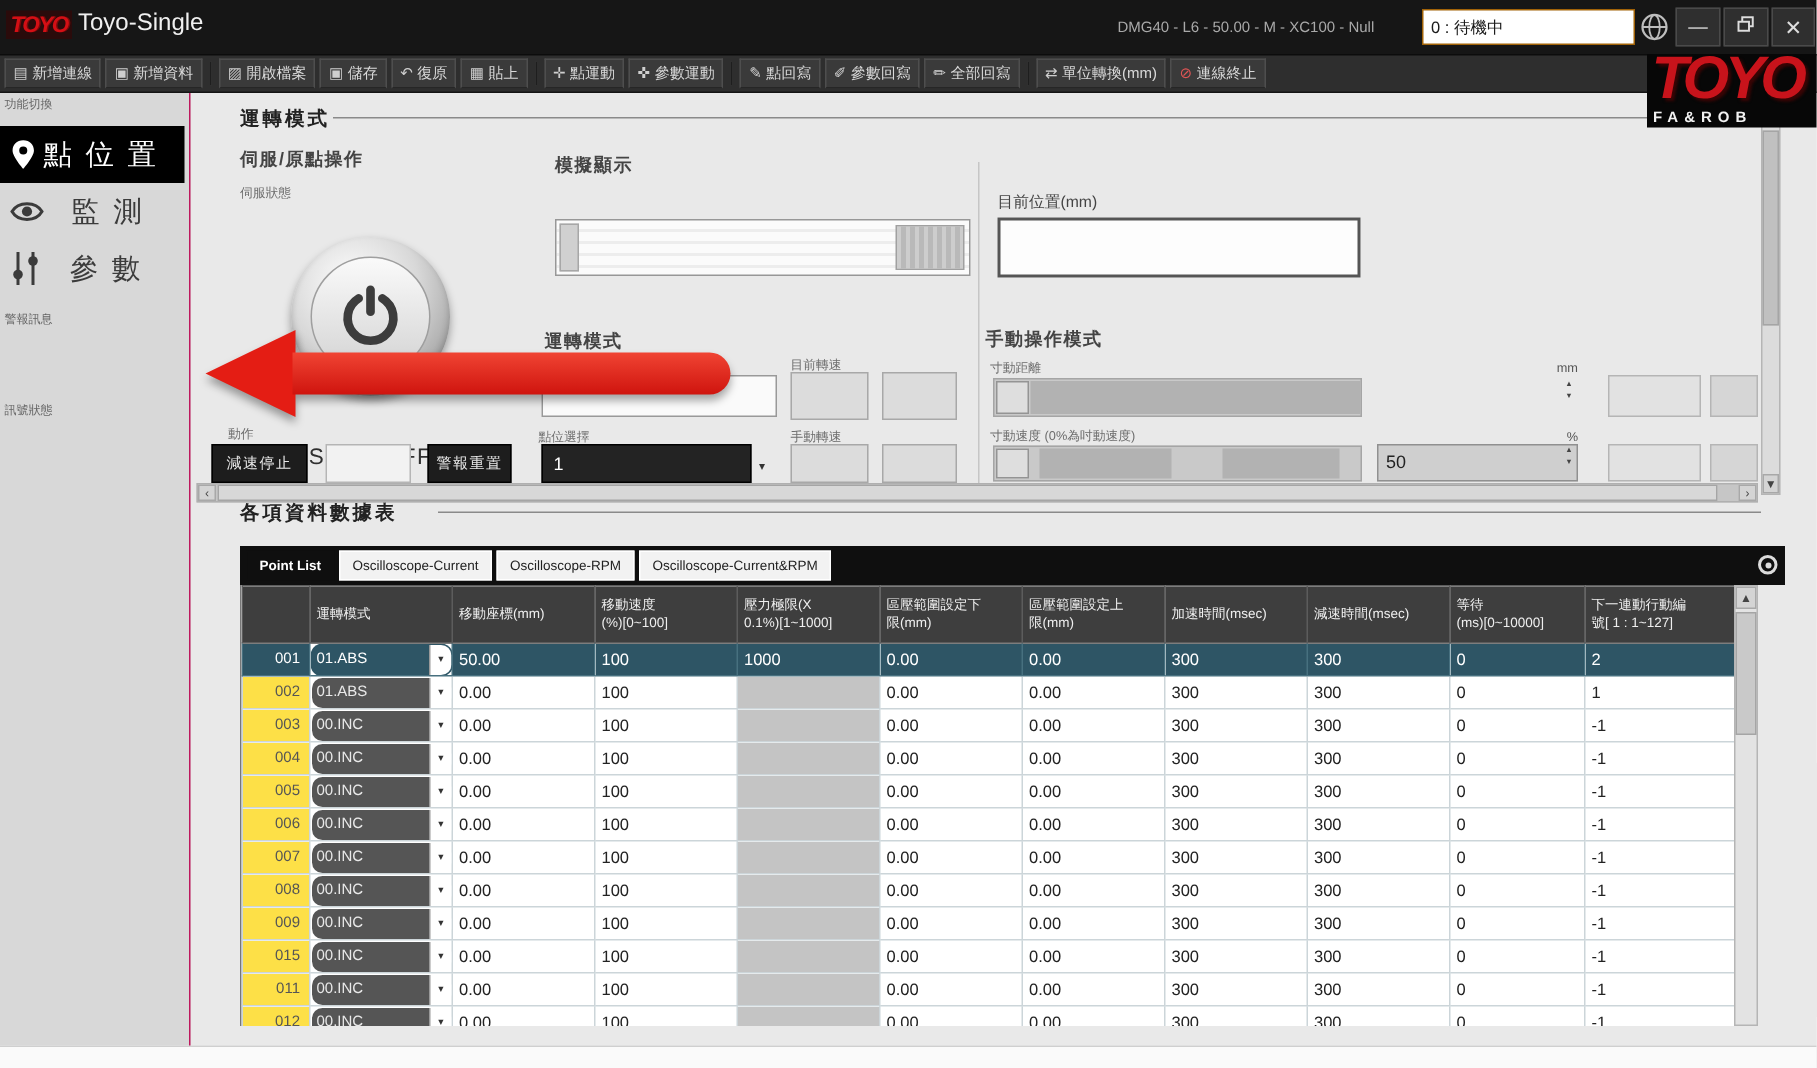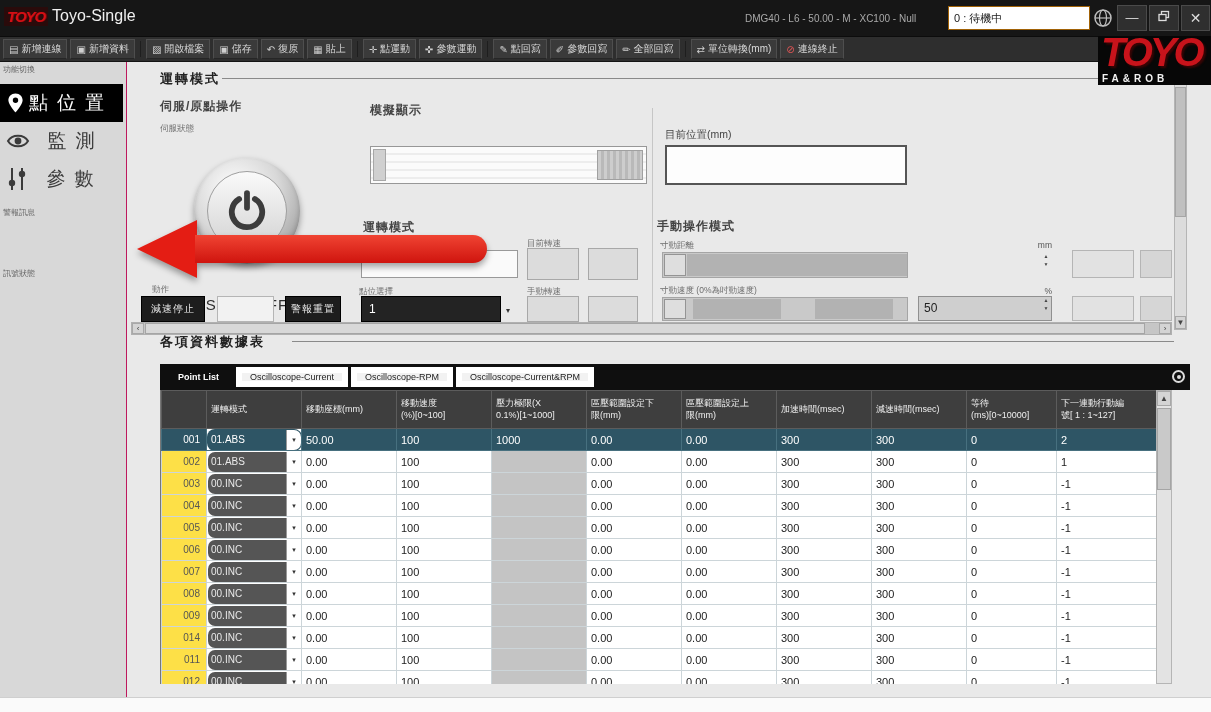--- a/index.html
+++ b/index.html
@@ -113,21 +113,21 @@
   .vsb { position:absolute; background:#dcdcdc; border:1px solid #b5b5b5; }
   .hsb { position:absolute; background:#c6c6c6; border:1px solid #b0b0b0; }
   .sb-btn { position:absolute; background:#d4d4d4; border:1px solid #a8a8a8; font-size:8px; color:#444;
     display:flex; align-items:center; justify-content:center; }
   .sb-thumb { position:absolute; background:#c0c0c0; border:1px solid #a5a5a5; }
 
   
   .tabbar { position:absolute; left:160px; top:364px; width:1030px; height:26px; background:#0f0f0f;
     display:flex; align-items:center; padding-left:4px; gap:3px; }
   .tab { height:20px; padding:0 8px; font-size:9px; display:flex; align-items:center; background:#f2f2f2;
-    color:#222; border:6px solid #ffffff; white-space:nowrap; }
+    color:#222; border:1px solid #ffffff; white-space:nowrap; }
   .tab.active { background:#0f0f0f; color:#fff; border-color:#0f0f0f; font-weight:bold; }
   .tab-gear { position:absolute; right:5px; top:6px; width:13px; height:13px; border:2px solid #dcdcdc;
     border-radius:50%; }
   .tab-gear::after { content:""; position:absolute; left:2.5px; top:2.5px; width:4px; height:4px;
     background:#dcdcdc; border-radius:50%; }
 
   .tablewrap { position:absolute; left:160px; top:390px; width:996px; height:294px; overflow:hidden;
     border-left:1px solid #777; background:#fff; }
   table { border-collapse:collapse; table-layout:fixed; width:995px; }
   th { background:#3e3e3e; color:#efefef; font-size:9px; font-weight:normal; text-align:left;
@@ -623,21 +623,21 @@
             <td>100</td>
             <td class="dis"></td>
             <td>0.00</td>
             <td>0.00</td>
             <td>300</td>
             <td>300</td>
             <td>0</td>
             <td>-1</td>
           </tr>
           <tr>
-            <td class="num">014</td>
+            <td class="num">015</td>
             <td class="mode">
               <span class="mwrap">
                 <span class="mbox">00.INC</span>
                 <span class="ddbtn">▾</span>
               </span>
             </td>
             <td>0.00</td>
             <td>100</td>
             <td class="dis"></td>
             <td>0.00</td>

